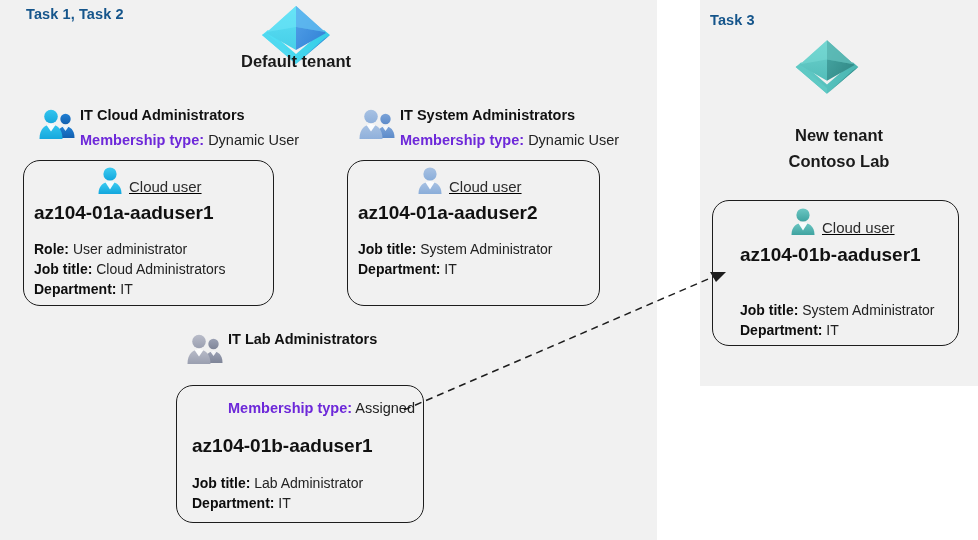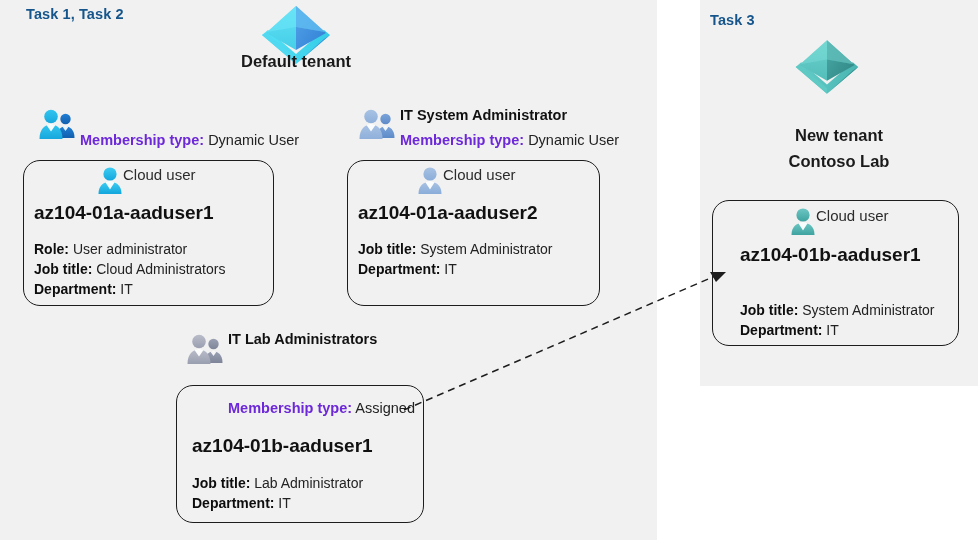--- a/index.html
+++ b/index.html
@@ -59,22 +59,24 @@
     position: absolute;
     border: 1.3px solid #1d1d1d;
     border-radius: 17px;
     background: transparent;
     box-sizing: border-box;
   }
 
   .ub-head {
     position: absolute;
     display: flex;
-    align-items: flex-start;
-    white-space: nowrap;
+    align-items: flex-end;
+    gap: 6px;
+    white-space: nowrap;
+    text-decoration: underline;
   }
   .ub-head .cap {
     font-size: 15px;
     color: #2b2b2b;
   }
   .ub-head .task4 {
     color: #15558b;
     font-weight: bold;
     font-size: 14.5px;
     margin-right: 4px;
@@ -184,20 +186,21 @@
 
       <circle cx="27.5" cy="11" r="5.2" fill="url(#g1b)"></circle>
       <path d="M18.5 30 C18.5 21.5 23 18.5 27.5 18.5 C32 18.5 36.5 21.5 36.5 30 Z" fill="url(#g1b)"></path>
       <path d="M24.5 18.8 L27.5 23 L30.5 18.8 L27.5 17.8 Z" fill="#ffffff" opacity="0.9"></path>
 
       <circle cx="13" cy="8.5" r="6.8" fill="url(#g1a)"></circle>
       <path d="M1.5 31 C1.5 20.5 7.5 16.5 13 16.5 C18.5 16.5 24.5 20.5 24.5 31 Z" fill="url(#g1a)"></path>
       <path d="M8.5 17 L13 23.5 L17.5 17 L13 15.8 Z" fill="#ffffff" opacity="0.95"></path>
     </svg>
   </div>
+  <div class="group-title" style="left:80px; top:107px;">IT Cloud Administrators</div>
   <div class="group-meta" style="left:80px; top:132px;">
     <b>Membership type:</b>
     <span>Dynamic User</span>
   </div>
 
   <div class="userbox" style="left:23px; top:160px; width:251px; height:146px;"></div>
   <div class="ub-head" style="left:97px; top:166px;">
     <span class="icon" style="position:relative;">
       <svg width="26" height="29" viewBox="0 0 26 29">
         <defs>
@@ -242,21 +245,21 @@
         </linearGradient>
       </defs>
       <circle cx="27.5" cy="11" r="5.2" fill="url(#g2b)"></circle>
       <path d="M18.5 30 C18.5 21.5 23 18.5 27.5 18.5 C32 18.5 36.5 21.5 36.5 30 Z" fill="url(#g2b)"></path>
       <path d="M24.5 18.8 L27.5 23 L30.5 18.8 L27.5 17.8 Z" fill="#ffffff" opacity="0.9"></path>
       <circle cx="13" cy="8.5" r="6.8" fill="url(#g2a)"></circle>
       <path d="M1.5 31 C1.5 20.5 7.5 16.5 13 16.5 C18.5 16.5 24.5 20.5 24.5 31 Z" fill="url(#g2a)"></path>
       <path d="M8.5 17 L13 23.5 L17.5 17 L13 15.8 Z" fill="#ffffff" opacity="0.95"></path>
     </svg>
   </div>
-  <div class="group-title" style="left:400px; top:107px;">IT System Administrator</div>
+  <div class="group-title" style="left:400px; top:107px;">IT System Administrators</div>
   <div class="group-meta" style="left:400px; top:132px;">
     <b>Membership type:</b>
     <span>Dynamic User</span>
   </div>
 
   <div class="userbox" style="left:347px; top:160px; width:253px; height:146px;"></div>
   <div class="ub-head" style="left:417px; top:166px;">
     <span class="icon" style="position:relative;">
       <svg width="26" height="29" viewBox="0 0 26 29">
         <defs>

